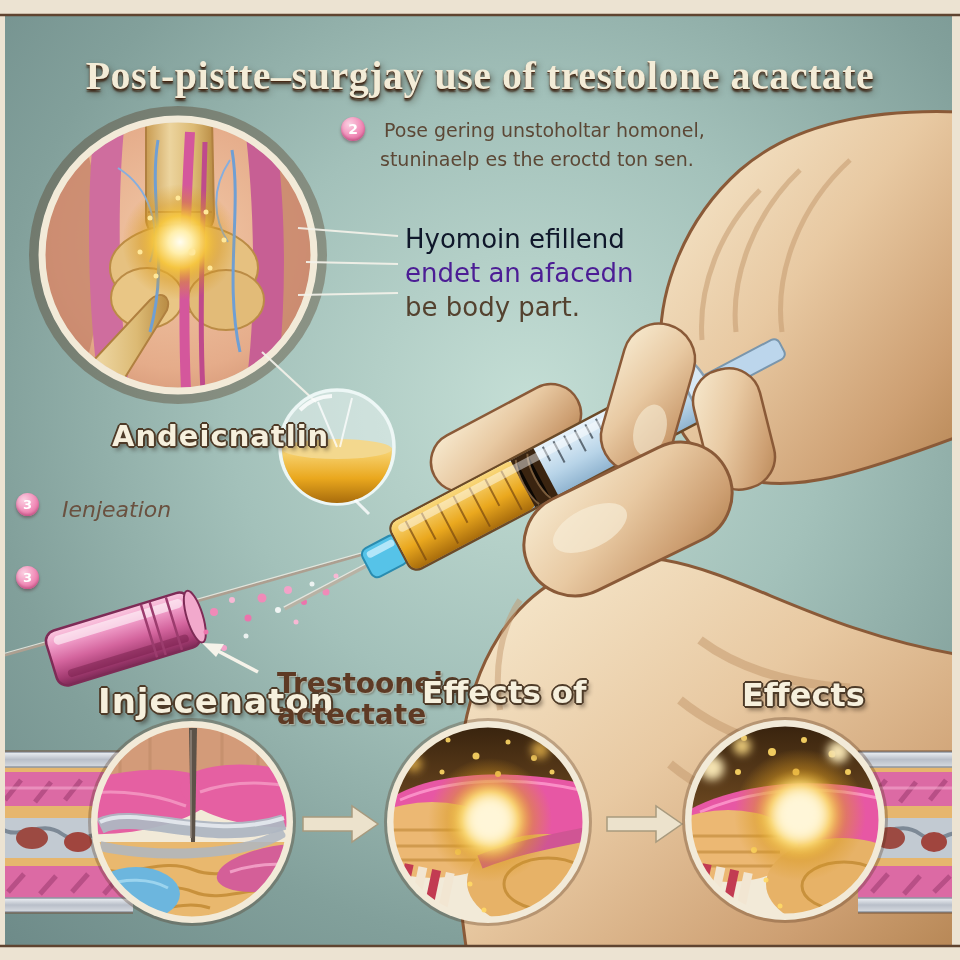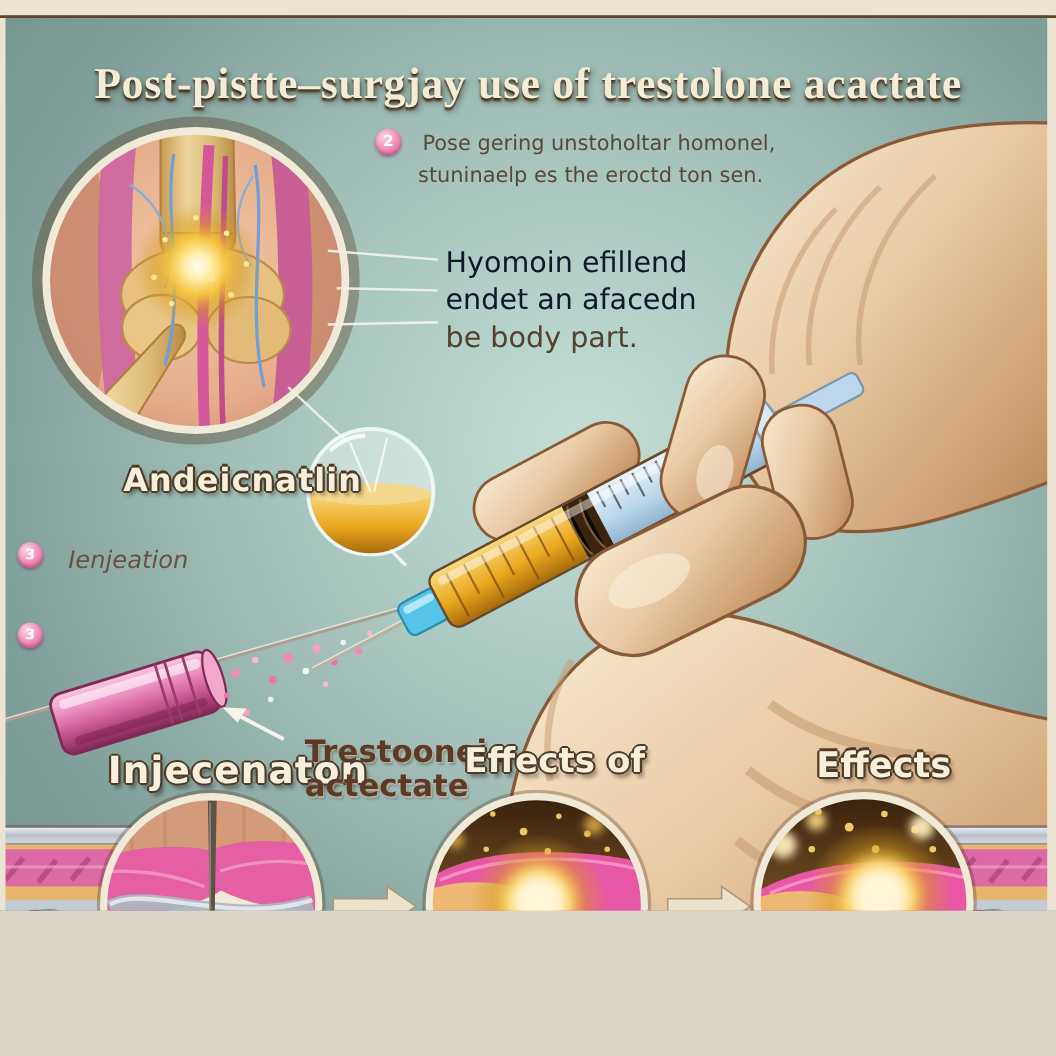--- a/index.html
+++ b/index.html
@@ -1,16 +1,16 @@
 <!DOCTYPE html>
 <html><head>
 <meta charset="utf-8">
 <style>
   html,body{margin:0;padding:0;background:#dcd6c8;}
-  .stage{position:relative;width:960px;height:828px;overflow:hidden;
+  .stage{position:relative;width:960px;height:960px;overflow:hidden;
          font-family:"DejaVu Sans",sans-serif;background:#7d9a96;}
   .stage svg{position:absolute;inset:0;display:block;}
   .txt{position:absolute;white-space:nowrap;line-height:1.2;}
   .title{width:960px;text-align:center;font-family:"Liberation Serif",serif;
          font-weight:700;font-size:40px;letter-spacing:.5px;color:#f3ecd7;
          text-shadow:0 3px 2px rgba(58,34,18,.85),0 1px 0 #5a3a24,2px 4px 6px rgba(40,25,12,.5);}
   .note{color:#5c4836;}
   .outlined{font-weight:700;color:#f6f0dd;
     text-shadow:-2px 0 0 #4e3b28,2px 0 0 #4e3b28,0 -2px 0 #4e3b28,0 2px 0 #4e3b28,
                 -1px -1px 0 #4e3b28,1px 1px 0 #4e3b28,1px -1px 0 #4e3b28,-1px 1px 0 #4e3b28,
@@ -379,21 +379,21 @@
   </g>
 </svg>
 
   <div class="txt title" style="top:52px;left:0;">Post-pistte–surgjay use of trestolone acactate</div>
 
   <div class="badge" style="left:341px;top:117px;width:24px;height:24px;font-size:14px;">2</div>
   <div class="txt note" style="left:380px;top:148px;font-size:19px;">stuninaelp es the eroctd ton sen.</div>
   <div class="txt note" style="left:384px;top:119px;font-size:19px;">Pose gering unstoholtar homonel,</div>
 
   <div class="txt note" style="left:405px;top:224px;font-size:26px;color:#0f172a;">Hyomoin efillend</div>
-  <div class="txt note" style="left:405px;top:258px;font-size:26px;color:#0f172a;">endet an afacedn</div>
+  <div class="txt note" style="left:405px;top:258px;font-size:26px;color:#4c1d95;">endet an afacedn</div>
   <div class="txt outlined" style="left:112px;top:419px;font-size:29px;letter-spacing:1px;">Andeicnatlin</div>
 
   <div class="txt note" style="left:405px;top:292px;font-size:26px;color:#54422f;">be body part.</div>
 
   <div class="badge" style="left:16px;top:493px;width:23px;height:23px;font-size:13px;">3</div>
   <div class="txt" style="left:62px;top:497px;font-size:22px;color:#6a5140;font-style:italic;">Ienjeation</div>
   <div class="badge" style="left:16px;top:566px;width:23px;height:23px;font-size:13px;">3</div>
 
   <div class="txt brown-bold" style="left:277px;top:667px;font-size:28px;">Trestooneie</div>
   <div class="txt outlined" style="left:98px;top:681px;font-size:34px;letter-spacing:1px;">Injecenaton</div>

